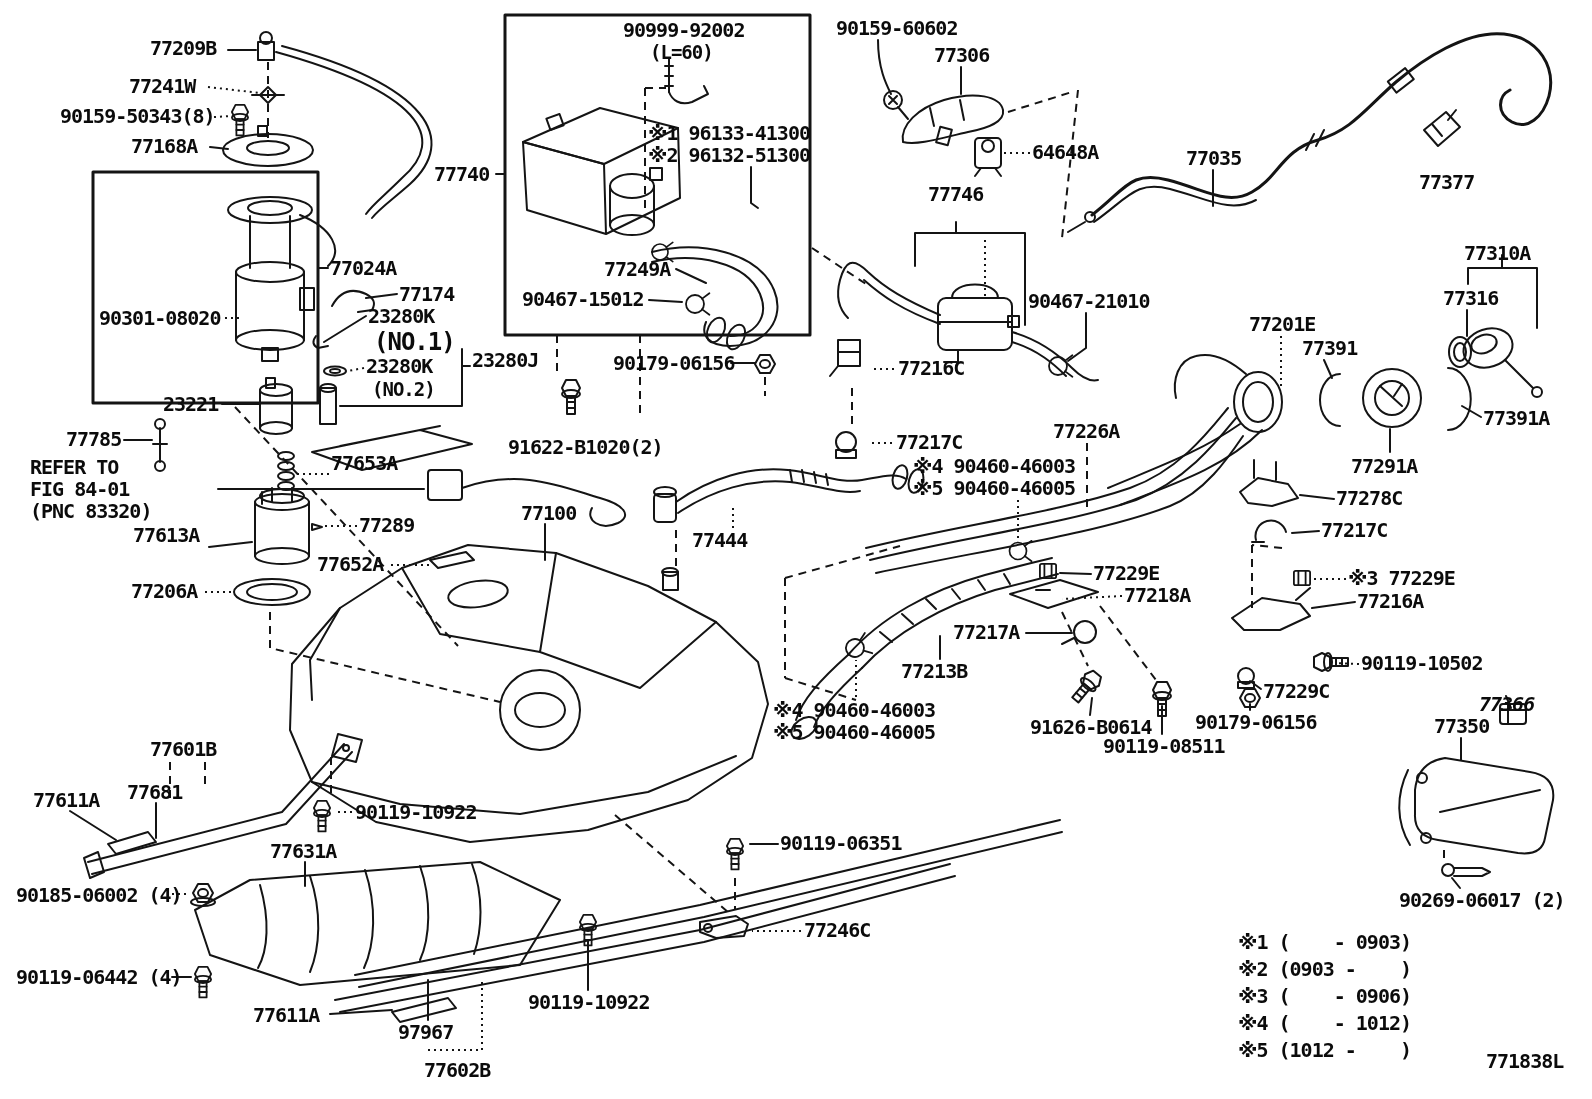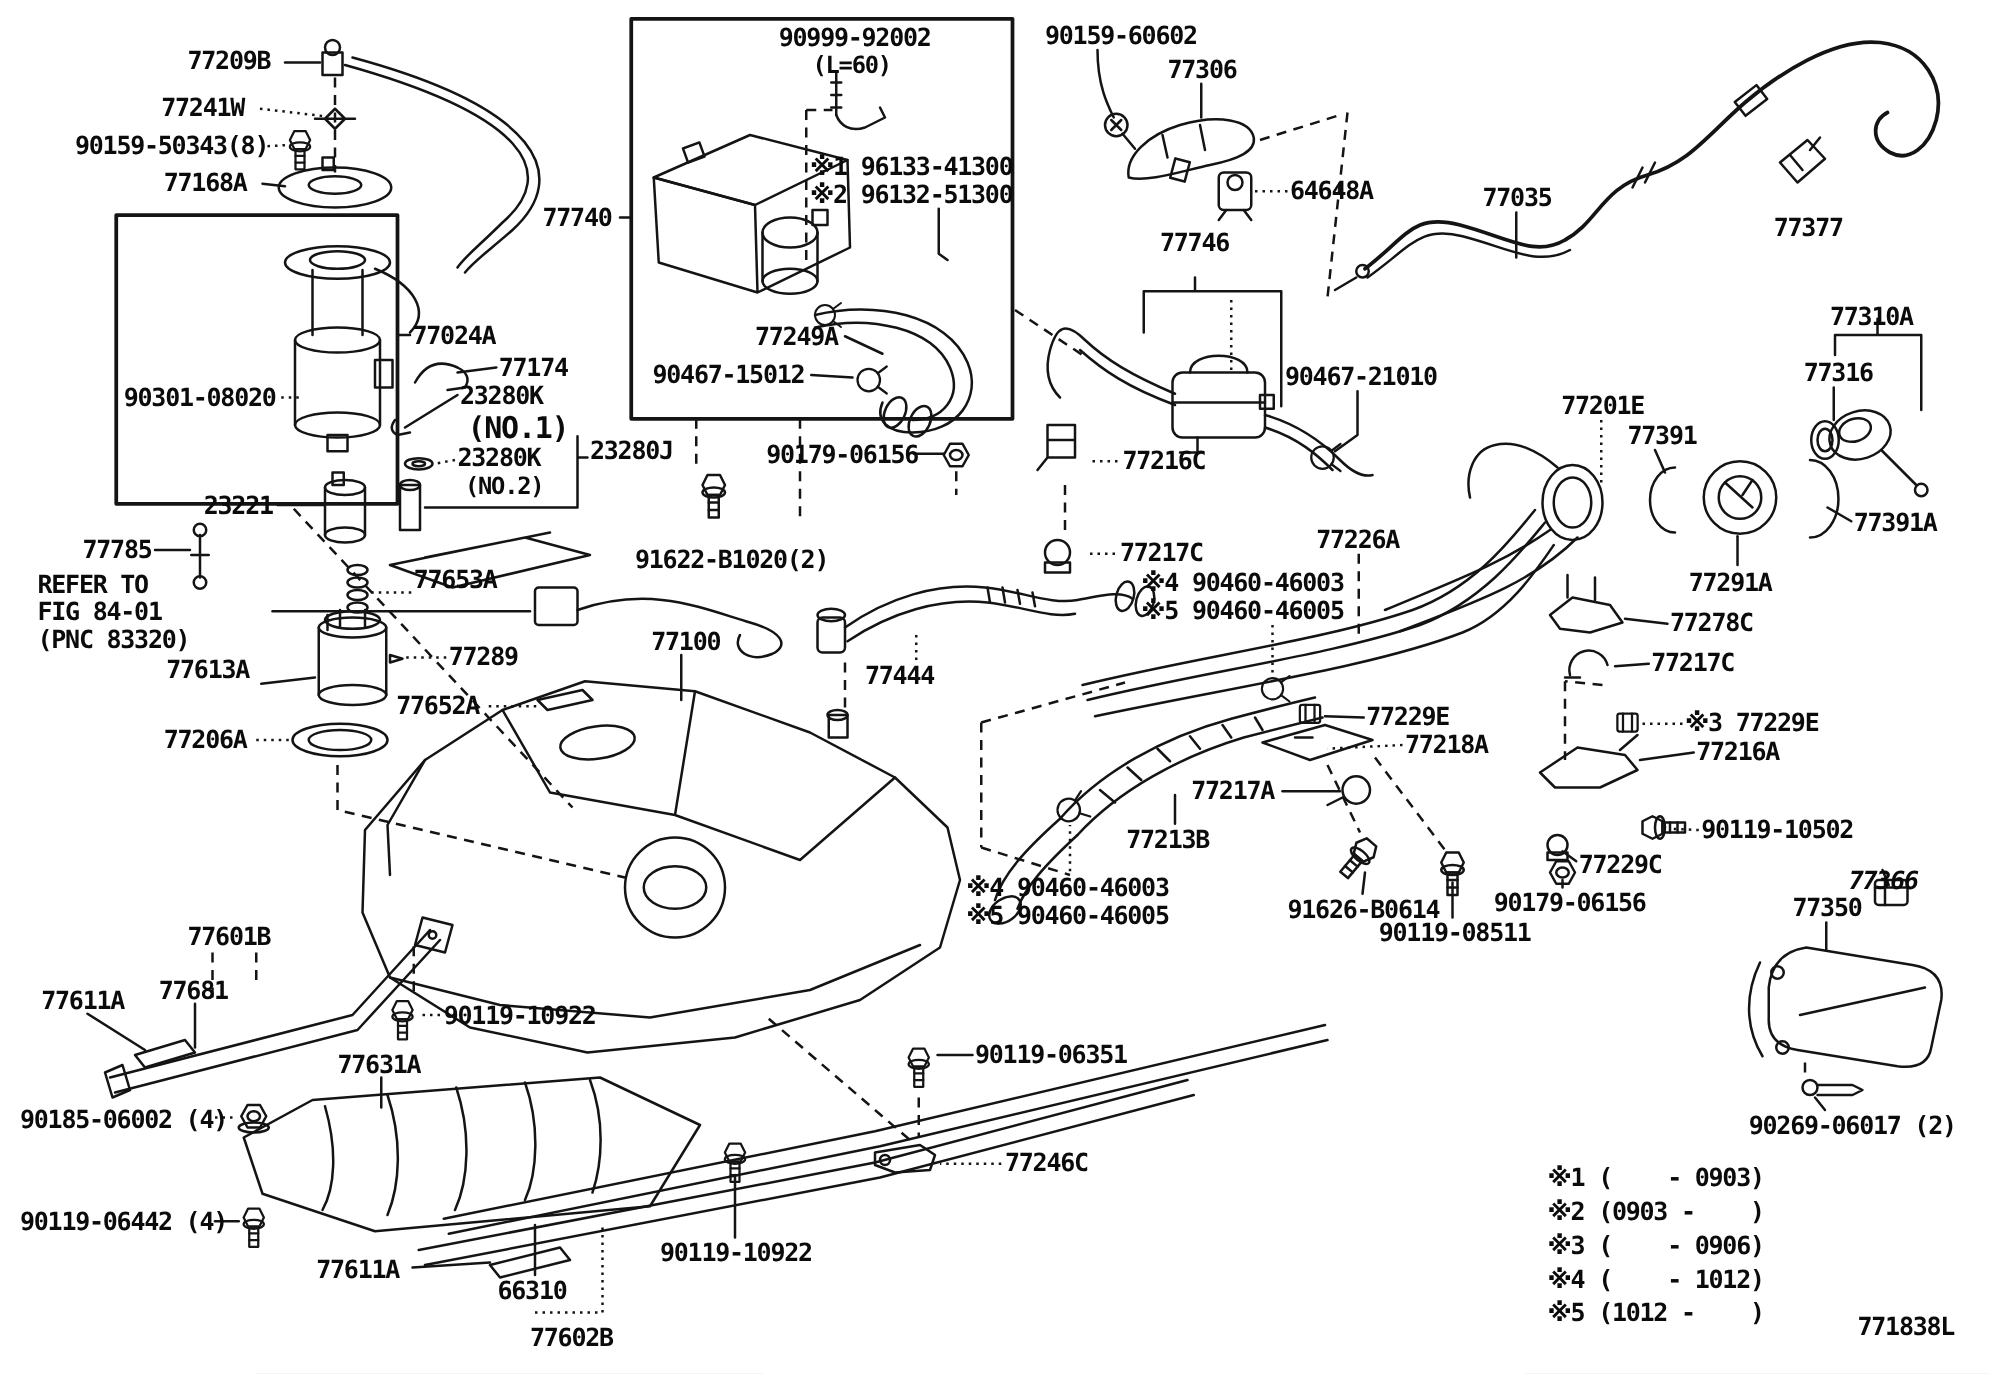--- a/index.html
+++ b/index.html
@@ -421,21 +421,21 @@
       <div class="lbl" style="left: 1030px; top: 717px;">91626-B0614</div>
       <div class="lbl" style="left: 1103px; top: 736px;">90119-08511</div>
       <div class="lbl" style="left: 150px; top: 739px;">77601B</div>
       <div class="lbl" style="left: 33px; top: 790px;">77611A</div>
       <div class="lbl" style="left: 127px; top: 782px;">77681</div>
       <div class="lbl" style="left: 355px; top: 802px;">90119-10922</div>
       <div class="lbl" style="left: 270px; top: 841px;">77631A</div>
       <div class="lbl" style="left: 16px; top: 885px;">90185-06002 (4)</div>
       <div class="lbl" style="left: 16px; top: 967px;">90119-06442 (4)</div>
       <div class="lbl" style="left: 253px; top: 1005px;">77611A</div>
-      <div class="lbl" style="left: 398px; top: 1022px;">66310</div>
+      <div class="lbl" style="left: 398px; top: 1022px;">97967</div>
       <div class="lbl" style="left: 424px; top: 1060px;">77602B</div>
       <div class="lbl" style="left: 528px; top: 992px;">90119-10922</div>
       <div class="lbl" style="left: 780px; top: 833px;">90119-06351</div>
       <div class="lbl" style="left: 804px; top: 920px;">77246C</div>
       <div class="lbl" style="left: 1238px; top: 932px;">※1 (    - 0903)</div>
       <div class="lbl" style="left: 1238px; top: 959px;">※2 (0903 -    )</div>
       <div class="lbl" style="left: 1238px; top: 986px;">※3 (    - 0906)</div>
       <div class="lbl" style="left: 1238px; top: 1013px;">※4 (    - 1012)</div>
       <div class="lbl" style="left: 1238px; top: 1040px;">※5 (1012 -    )</div>
       <div class="lbl" style="left: 1486px; top: 1051px;">771838L</div>

